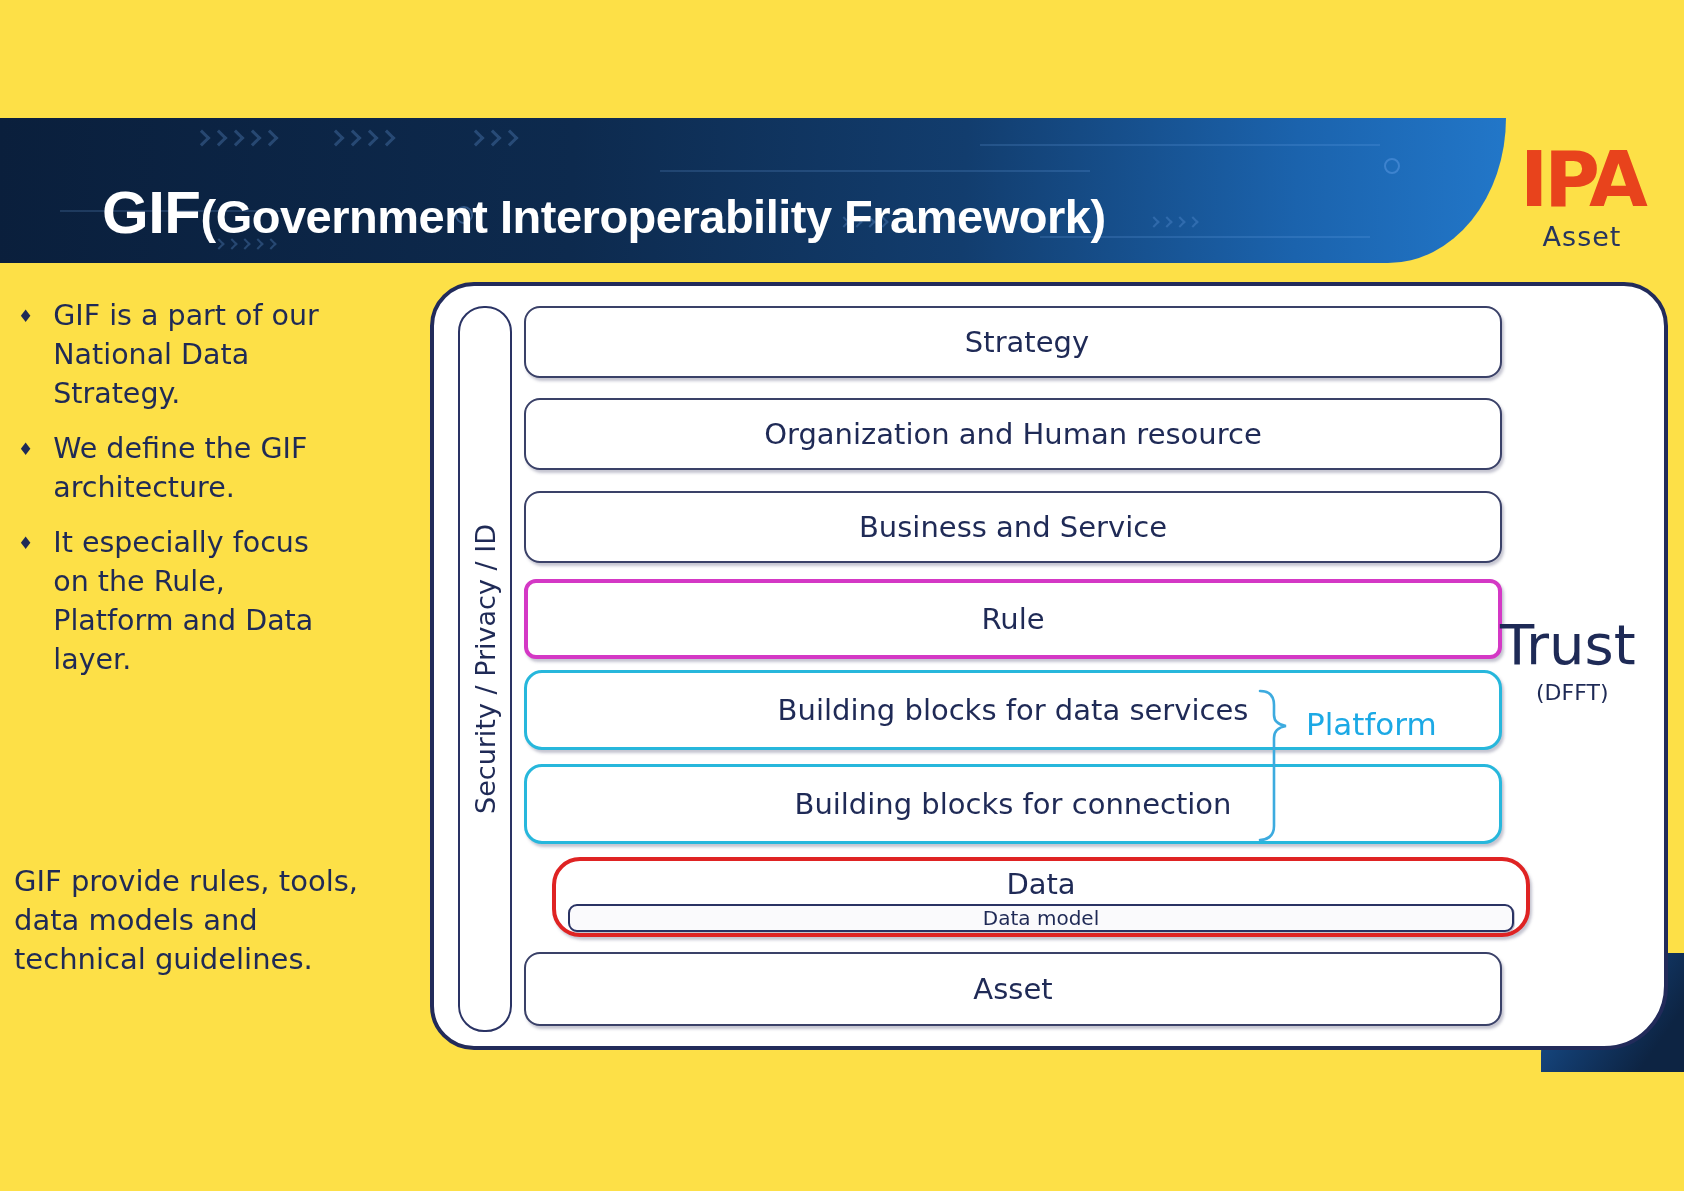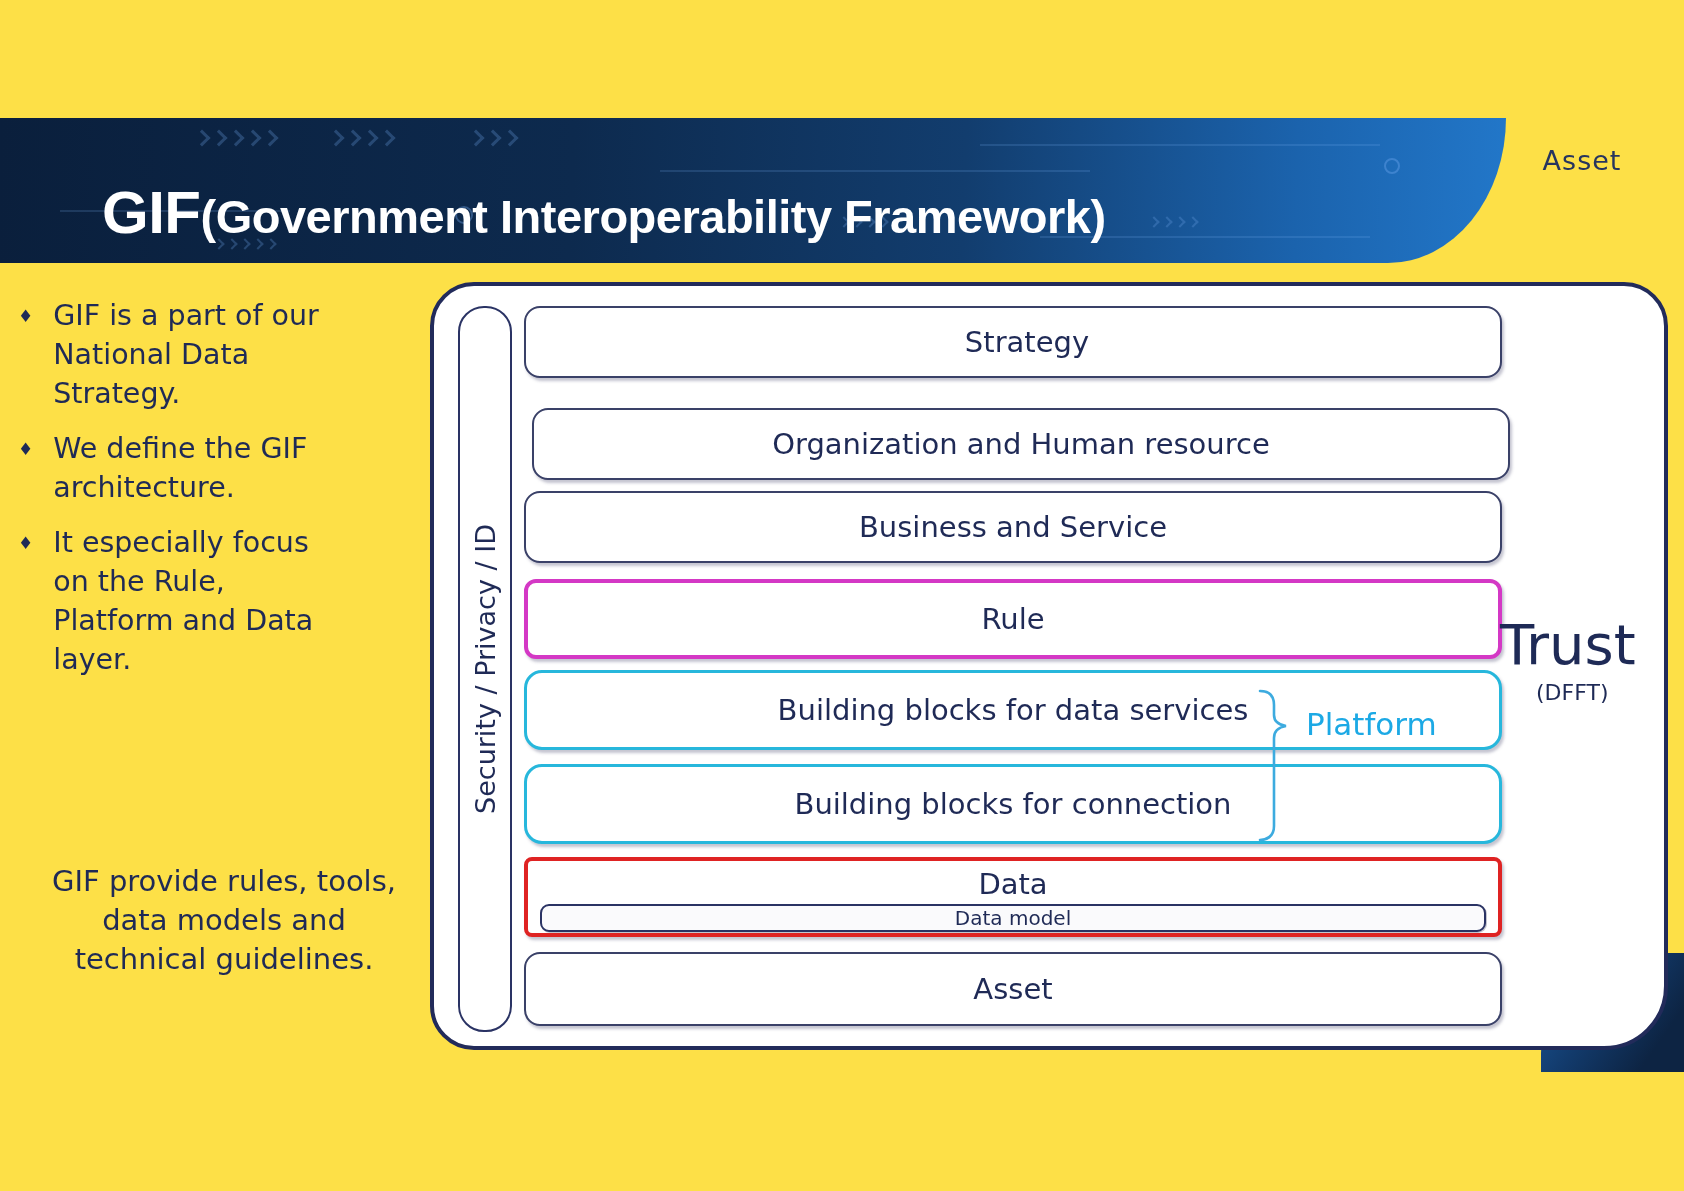--- a/index.html
+++ b/index.html
@@ -37,21 +37,21 @@
   .ipa-sub { font-size:27px; color:#27355e; margin-top:3px; letter-spacing:1px; }
   
   .bullets { position:absolute; left:18px; top:296px; width:372px; z-index:2; }
   .bullet { display:flex; gap:20px; margin-bottom:16px; }
   .bullet .dia { color:#1f2a56; font-size:17px; line-height:40px; flex:0 0 auto; }
   .bullet .btxt {
     color:#1f2a56; font-size:28.5px; line-height:1.37; white-space:pre-line;
   }
   .footnote {
     position:absolute; left:14px; top:862px; width:420px; z-index:2;
-    color:#1f2a56; font-size:29px; line-height:1.34; white-space:pre-line;text-align:center;
+    color:#1f2a56; font-size:29px; line-height:1.34; white-space:pre-line;
   }
   
   .wedge {
     position:absolute; left:1541px; top:953px; width:143px; height:119px;
     background:linear-gradient(125deg,#1b5a9e 0%,#123a6b 45%,#0d2443 80%);
     border-top-left-radius:100px 100px; z-index:1;
   }
   
   .frame {
     position:absolute; left:430px; top:282px; width:1238px; height:768px;
@@ -69,23 +69,23 @@
   }
   .row {
     position:absolute; left:90px; width:978px; box-sizing:border-box; background:#fff;
     display:flex; align-items:center; justify-content:center;
     color:#1f2a56; font-size:29px;
     box-shadow:2px 3px 3px rgba(125,125,150,.45);
   }
   .row.plain   { border:2.5px solid #3a4168; border-radius:16px; }
   .row.magenta { border:4px solid #d438c5;  border-radius:12px; }
   .row.cyan    { border:3.5px solid #27b7dc; border-radius:18px; }
-  .row.red     { border:4px solid #df2323;  border-radius:8px; }
+  .row.red     { border:4px solid #df2323;  border-radius:28px;margin-left:28px; }
   .r-strategy { top:20px;  height:72px;padding-left:28px; }
-  .r-org      { top:122px; height:72px;margin-left:8px; }
+  .r-org      { top:112px; height:72px; }
   .r-biz      { top:205px; height:72px; }
   .r-rule     { top:293px; height:80px; }
   .r-bbds     { top:384px; height:80px; }
   .r-bbc      { top:478px; height:80px; }
   .r-data     { top:571px; height:80px; flex-direction:column; justify-content:flex-start; }
   .r-asset    { top:666px; height:74px; }
   .r-data .data-label { margin-top:3px; line-height:40px; }
   .submodel {
     align-self:stretch; margin:0 12px 9px 12px; height:28px;
     box-sizing:border-box; border:2px solid #2a3364; border-radius:9px;
@@ -151,20 +151,21 @@
     <div class="cring" style="left:455px; top:88px; width:14px; height:14px;"></div>
     <div class="cring" style="left:1384px; top:40px; width:12px; height:12px;"></div>
 
     <div class="banner-title">
       <span class="t-main">GIF</span>
         <span class="t-sub">(Government Interoperability Framework)</span>
     </div>
   </div>
 
   <div class="ipa">
+    <div class="ipa-word">IPA</div>
     <div class="ipa-sub">Asset</div>
   </div>
 
   <div class="bullets">
     <div class="bullet">
       <span class="dia">♦</span>
       <span class="btxt">GIF is a part of our
 National Data
 Strategy.</span>
     </div>

